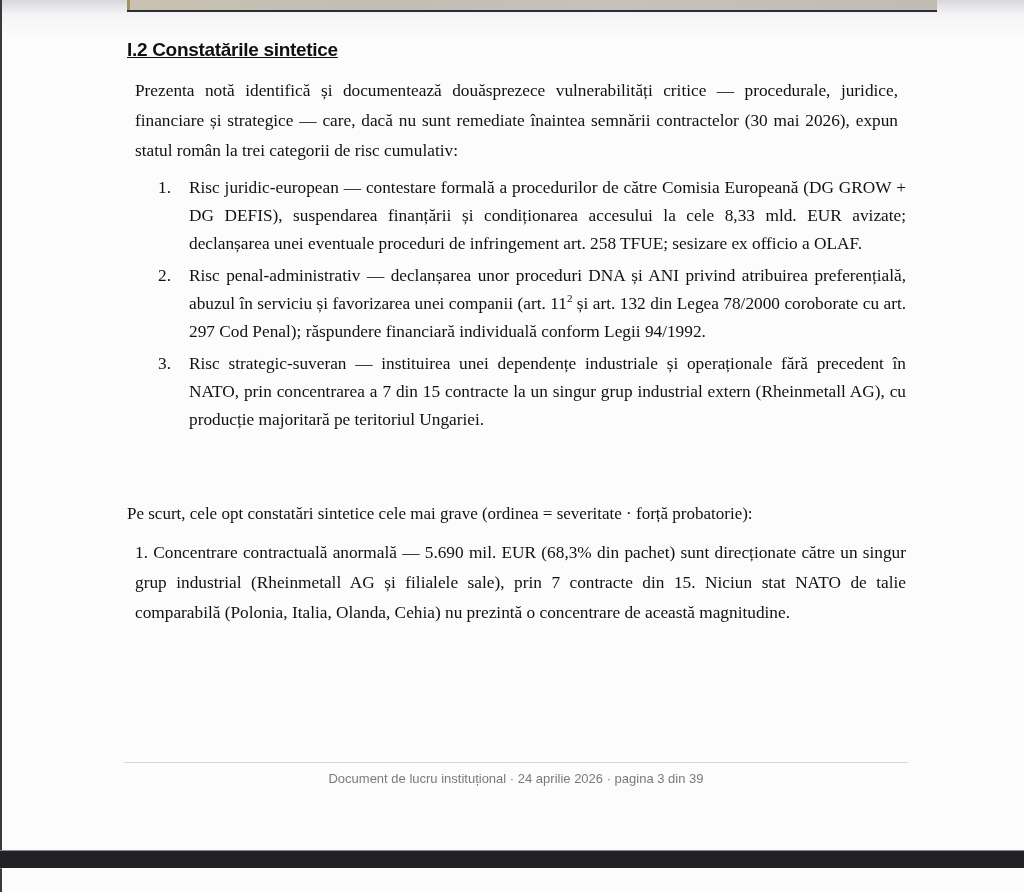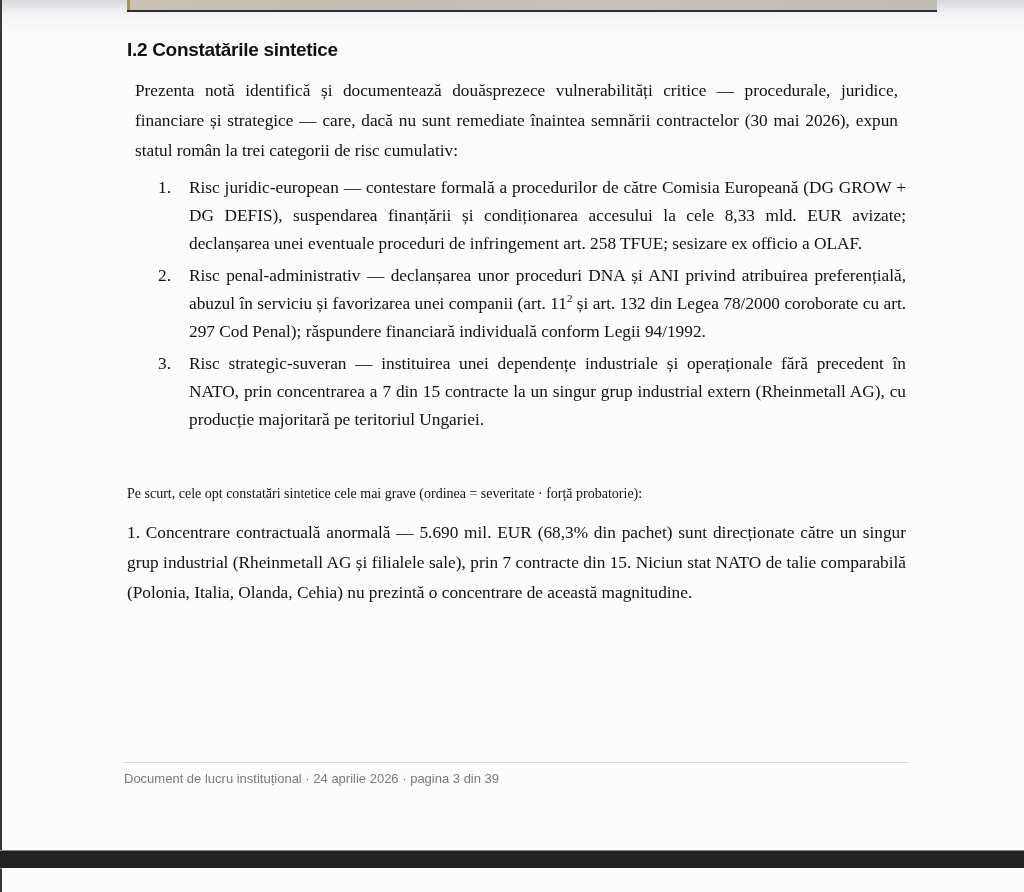--- a/index.html
+++ b/index.html
@@ -50,20 +50,21 @@
       color: #111111;
     }
     .section-title {
       font-family: "Liberation Sans", "DejaVu Sans", sans-serif;
       font-weight: bold;
       font-size: 19px;
       letter-spacing: -0.3px;
       margin: 0 0 12px 0;
       line-height: 28px;
       color: #111111;
+      text-decoration: underline;
     }
     .para {
       font-size: 17.3px;
       line-height: 30px;
       text-align: justify;
       margin: 8px;
     }
     .risk-list {
       list-style: none;
       margin: 6px 0 0 0;
@@ -76,40 +77,41 @@
       line-height: 28px;
       text-align: justify;
       margin-bottom: 4px;
     }
     .risk-num {
       position: absolute;
       left: 31px; top: 0;
     }
     sup { font-size: 11px; line-height: 0; }
     .summary-intro {
-      font-size: 14px;
+      font-size: 17px;
       line-height: 28px;
-      margin: 46px 0 0 0;
+      margin: 66px 0 0 0;
     }
     .finding {
       font-size: 17.3px;
       line-height: 30px;
       text-align: justify;
-      margin: 10px 0 0 0;
+      margin: 10px 0 0 8px;
     }
     .footer-rule {
       position: absolute;
       left: 122px; top: 762px;
       width: 784px; height: 1px;
       background: #d8d8da;
     }
     .footer-text {
       position: absolute;
       left: 122px; top: 771px;
       width: 784px;
+      text-align: center;
       font-family: "Liberation Sans", "DejaVu Sans", sans-serif;
       font-size: 13px;
       color: #7a7a7e;
     }
     .page-gap {
       position: absolute;
       left: 0; top: 850px;
       width: 1024px; height: 17px;
       background: #222124;
       border-top: 1px solid #8a8a8e;

